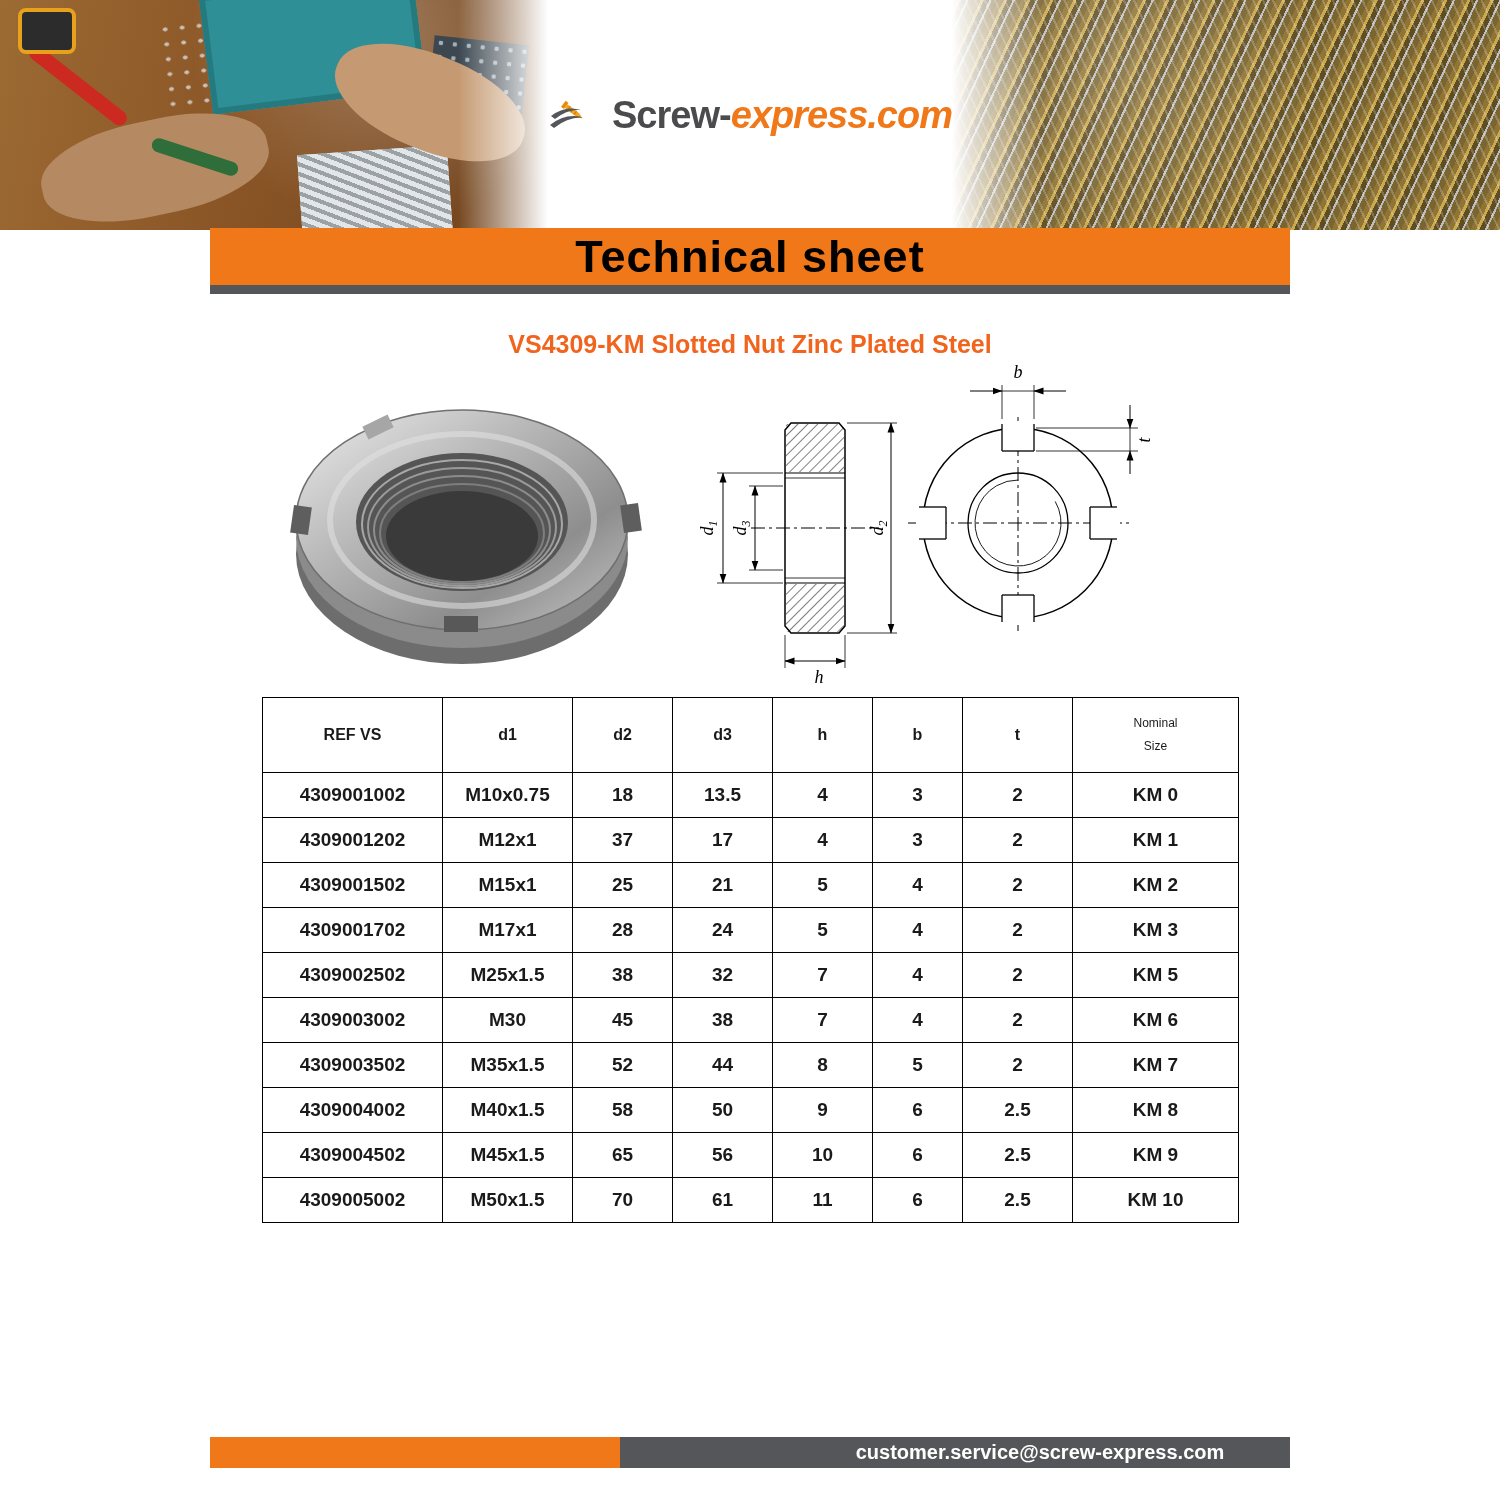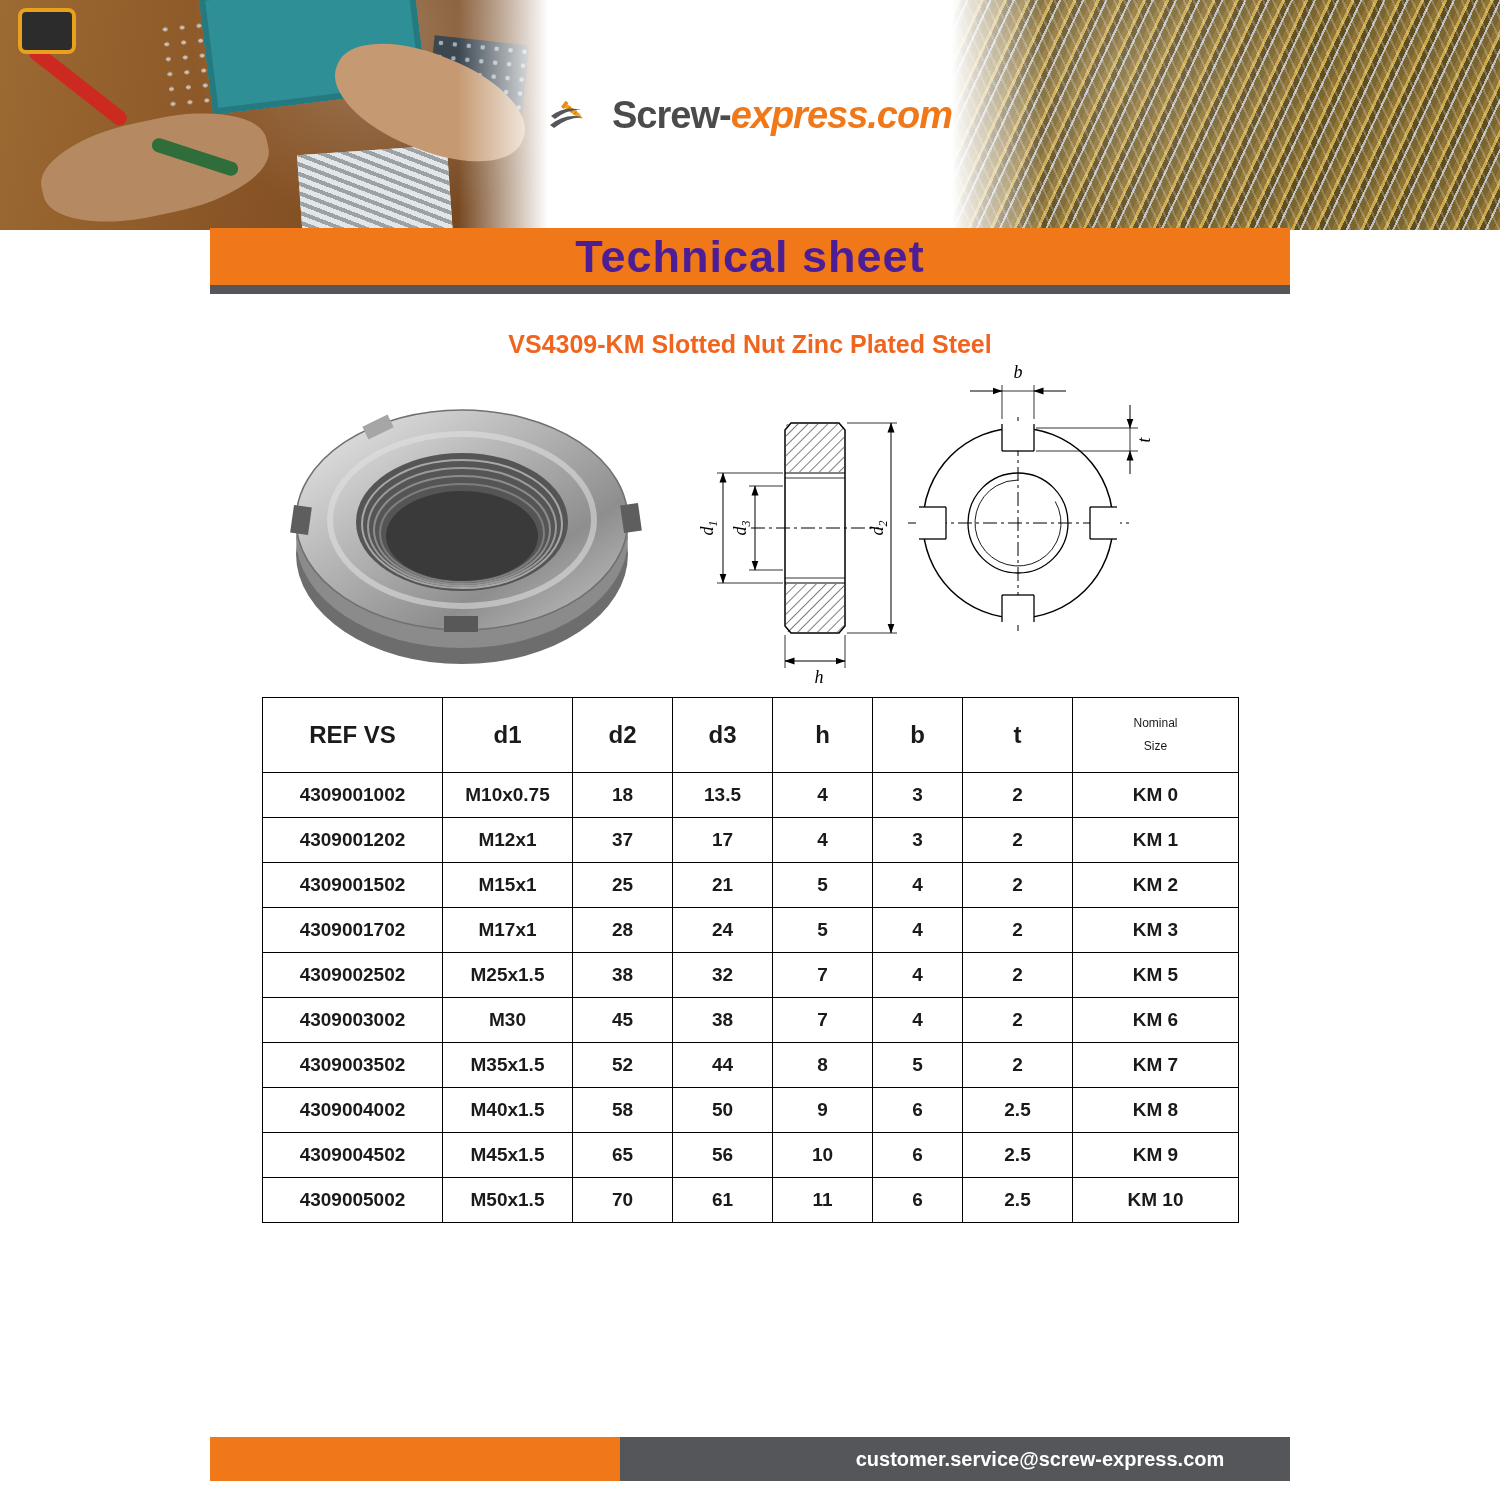--- a/index.html
+++ b/index.html
@@ -38,44 +38,44 @@
   .photo-right { position:absolute; left:952px; top:0; width:548px; height:230px; overflow:hidden;
     background-image:
       repeating-linear-gradient(65deg, rgba(255,255,255,.20) 0 2px, transparent 2px 9px),
       radial-gradient(circle at 30% 30%, rgba(255,255,255,.18), transparent 50%),
       repeating-linear-gradient(115deg,#8f7434 0 5px,#caa84e 5px 8px,#5f4d22 8px 13px,#bdbdbd 13px 15px,#7a6530 15px 21px); }
   .photo-right .fade { position:absolute; left:0; top:0; width:90px; height:100%;
     background:linear-gradient(270deg,transparent,#ffffff); }
 
   
   .banner { position:absolute; left:210px; top:228px; width:1080px; height:57px; background:#f07818;
-    color:#4c1d95; font-size:45px; font-weight:bold; letter-spacing:1px;
+    color:#000000; font-size:45px; font-weight:bold; letter-spacing:1px;
     display:flex; align-items:center; justify-content:center; }
   .banner-shadow { position:absolute; left:210px; top:285px; width:1080px; height:9px; background:#55565a; }
 
   
   .product-title { position:absolute; left:0; top:330px; width:1500px; text-align:center;
     color:#f0641e; font-size:25px;font-weight:bold; }
 
   
   .nut-photo { position:absolute; left:272px; top:378px; }
   .section-view { position:absolute; left:685px; top:368px; }
   .front-view { position:absolute; left:900px; top:345px; }
   .dim-label { font-family:"Liberation Serif",serif; font-style:italic; font-size:18px; }
   .dim-sub { font-size:12px; }
 
   
   .spec-table { position:absolute; left:262px; top:697px; width:976px; border-collapse:collapse; table-layout:fixed; }
   .spec-table th, .spec-table td { border:1.5px solid #000; text-align:center; vertical-align:middle; color:#1a1a1a; }
-  .spec-table thead th { height:75px; font-size:24px; font-weight:bold; }
+  .spec-table thead th { height:75px; font-size:16px; font-weight:bold; }
   .spec-table thead th.nominal { font-size:12px; font-weight:normal; line-height:1.9; }
   .spec-table tbody td { height:45px; font-size:19px; font-weight:bold; }
 
   
-  .footer { position:absolute; left:210px; top:1437px; width:1080px; height:44px; display:flex; }
+  .footer { position:absolute; left:210px; top:1437px; width:1080px; height:31px; display:flex; }
   .footer-orange { width:410px; height:100%; background:#f07818; }
   .footer-dark { flex:1; height:100%; background:#55565a; color:#fff; font-size:20px; font-weight:bold;
     display:flex; align-items:center; justify-content:center; padding-left:170px; }
 </style>
 </head>
 <body>
 
 <div class="page">
 
   <div class="photo-left">

